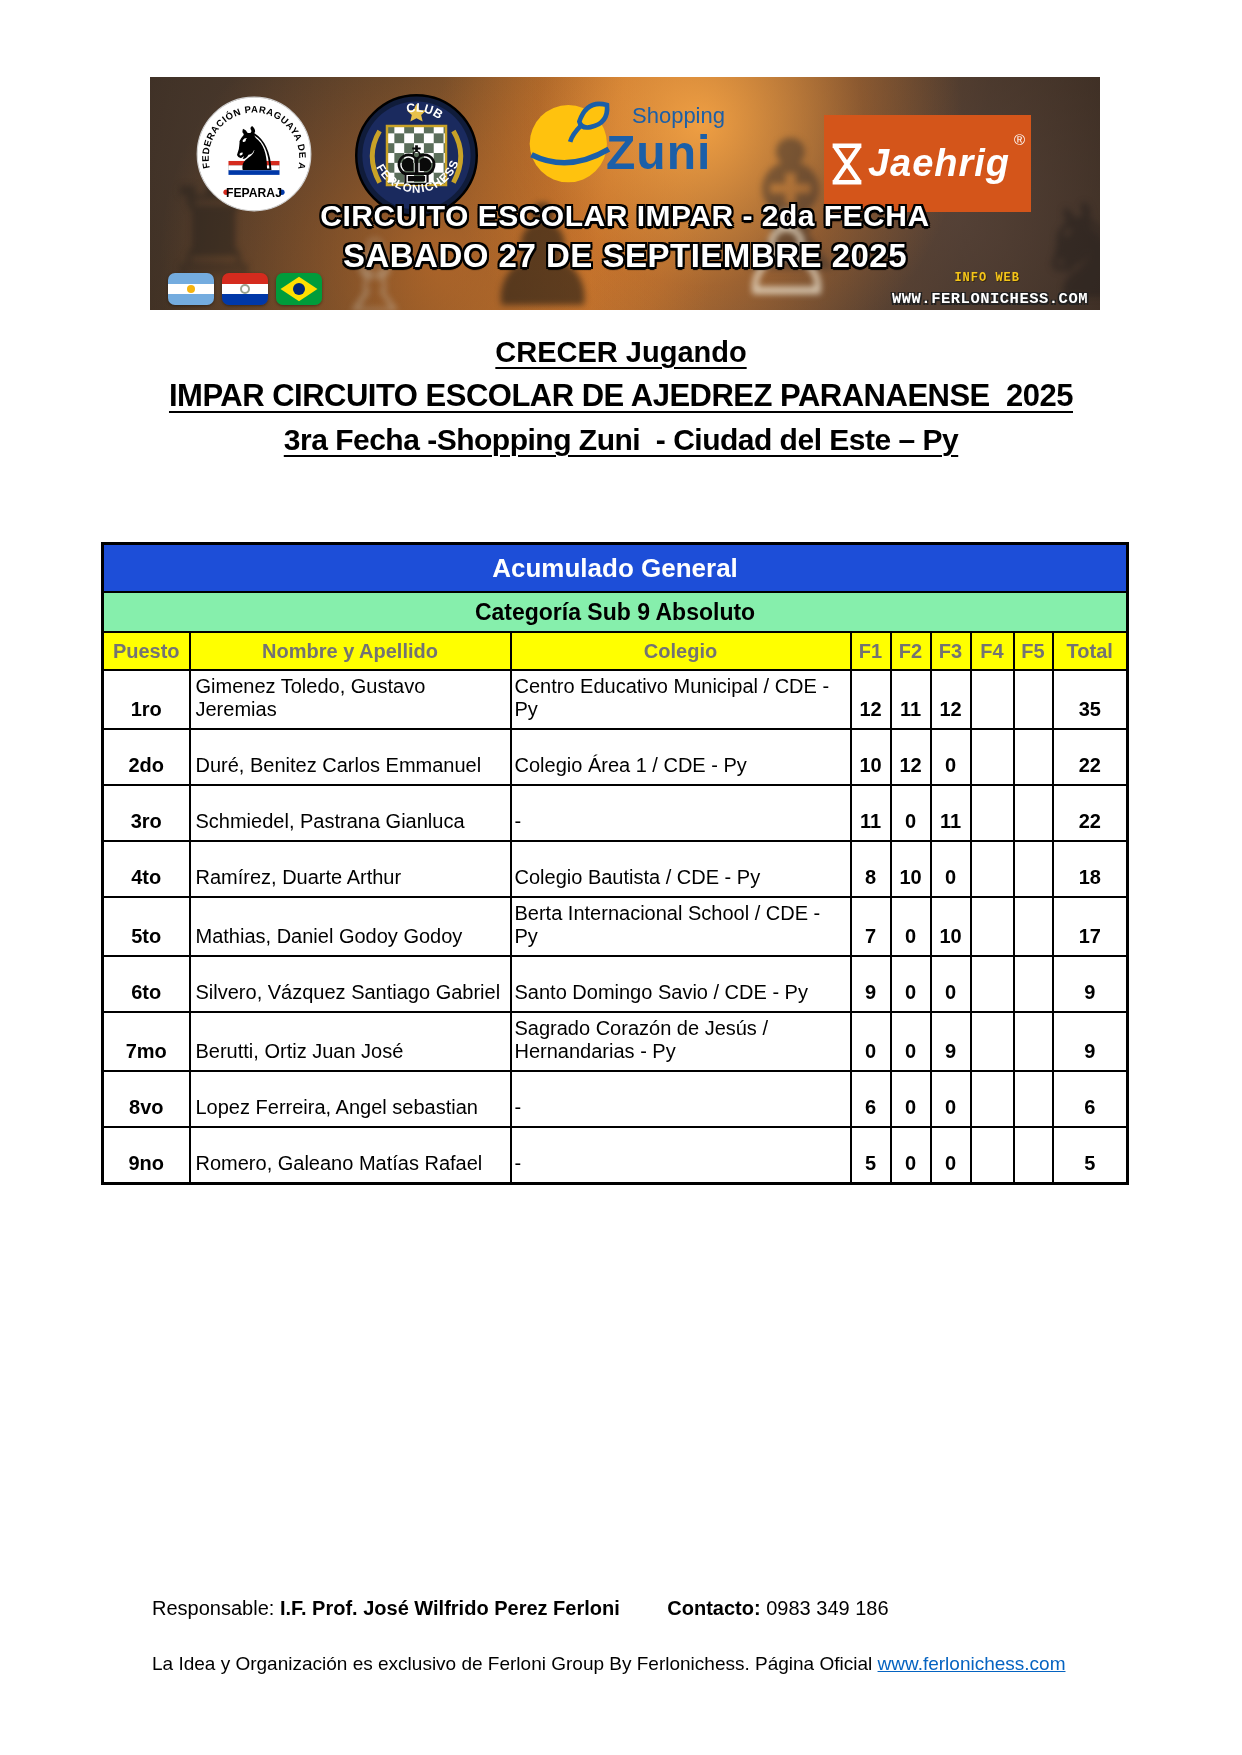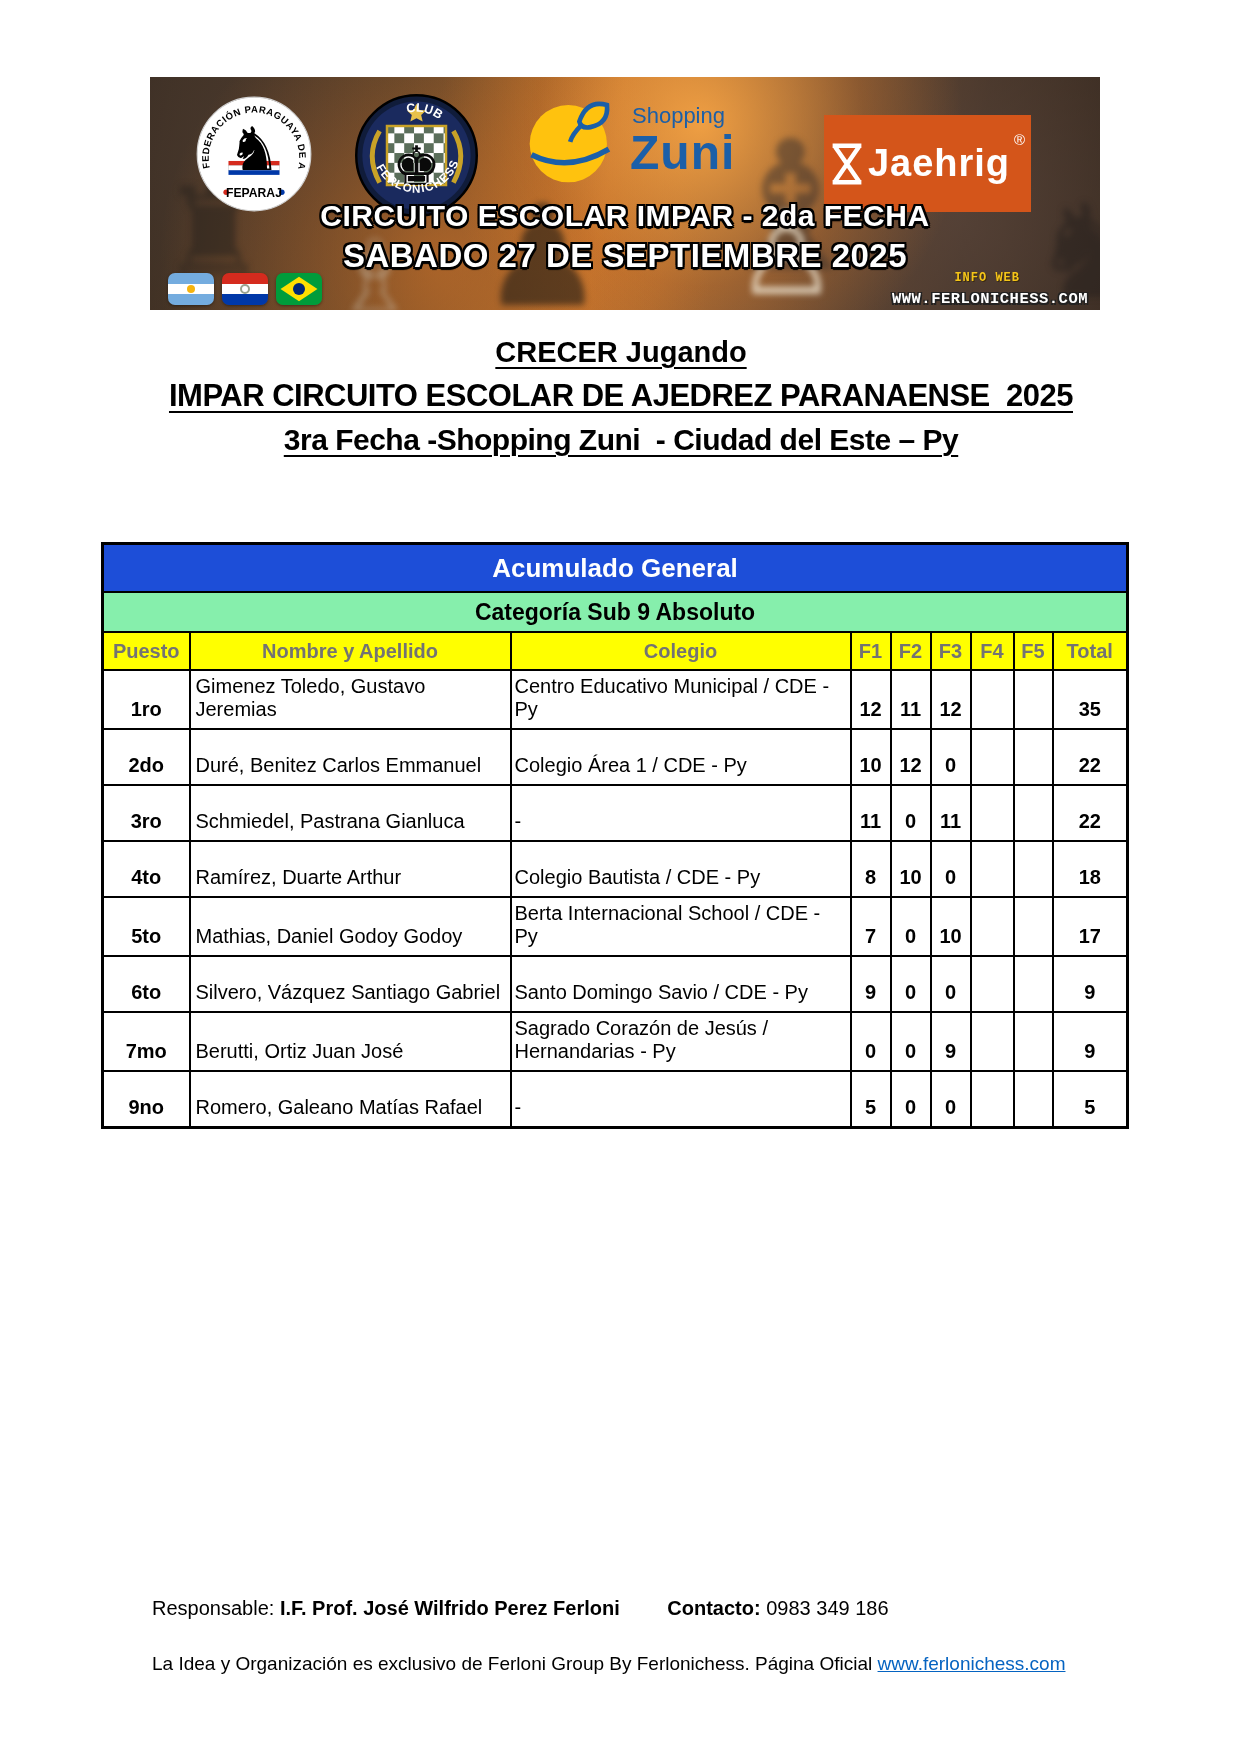--- a/index.html
+++ b/index.html
@@ -20,21 +20,21 @@
     letter-spacing:.5px;
     text-shadow:-2px -2px 0 #000,2px -2px 0 #000,-2px 2px 0 #000,2px 2px 0 #000,
                 -2px 0 0 #000,2px 0 0 #000,0 -2px 0 #000,0 3px 1px #000;}
   .line1{top:122px;font-size:30px;}
   .line2{top:160px;font-size:33px;}
   .zuni-text{position:absolute;color:#1b5fa8;line-height:1;}
   .zuni-shopping{font-size:22px;font-weight:500;}
   .zuni-zuni{font-size:48px;font-weight:800;letter-spacing:1px;}
   .jaehrig{position:absolute;left:674px;top:38px;width:207px;height:97px;background:#d4551a;
     display:flex;align-items:center;justify-content:center;gap:4px;}
-  .jaehrig-text{color:#fff;font-weight:800;font-size:38px;letter-spacing:1px;}
+  .jaehrig-text{color:#fff;font-style:italic;font-weight:800;font-size:38px;letter-spacing:1px;}
   .jaehrig-reg{color:#fff;font-size:15px;align-self:flex-start;margin-top:16px;}
   .flags{position:absolute;left:18px;top:196px;display:flex;gap:8px;}
   .flag{width:46px;height:32px;border-radius:7px;overflow:hidden;position:relative;box-shadow:0 1px 3px rgba(0,0,0,.4);}
   .flag .stripe{position:absolute;left:0;width:100%;height:34%;}
   .infoweb{position:absolute;right:80px;top:194px;color:#f5c518;font-family:"Liberation Mono",monospace;
     font-weight:700;font-size:12px;letter-spacing:1px;text-shadow:1px 1px 0 #3a2a10;}
   .website{position:absolute;right:12px;top:213px;color:#fff;font-family:"Liberation Mono",monospace;
     font-weight:700;font-size:15.5px;letter-spacing:.5px;
     text-shadow:-1.5px -1.5px 0 #222,1.5px -1.5px 0 #222,-1.5px 1.5px 0 #222,1.5px 1.5px 0 #222;}
 
@@ -128,21 +128,21 @@
       </text>
     </svg>
 
     <svg class="abs" style="left:376px;top:17px" width="92" height="92" viewBox="0 0 100 100">
       <circle cx="46" cy="54" r="42" fill="#ffc20e"></circle>
       <path d="M6 66 Q46 86 90 60" stroke="#1b5fa8" stroke-width="6" fill="none"></path>
       <path d="M58 30 Q66 6 88 12 Q90 32 70 36 Q60 38 58 30z" fill="#ffc20e" stroke="#1b5fa8" stroke-width="5"></path>
       <path d="M60 34 Q50 44 48 52" stroke="#1b5fa8" stroke-width="5" fill="none"></path>
     </svg>
     <div class="zuni-text zuni-shopping" style="left:482px;top:28px">Shopping</div>
-    <div class="zuni-text zuni-zuni" style="left:480px;top:52px">Zuni</div>
+    <div class="zuni-text zuni-zuni" style="left:456px;top:52px">Zuni</div>
 
     <div class="jaehrig">
       <svg width="34" height="46" viewBox="0 0 26 34">
         <path d="M2 3 H24 M2 31 H24 M4 4 L22 30 M22 4 L4 30" stroke="#fff" stroke-width="3.4" fill="none"></path>
       </svg>
       <span class="jaehrig-text">Jaehrig</span>
       <span class="jaehrig-reg">®</span>
     </div>
 
     <div class="banner-line line1">CIRCUITO ESCOLAR IMPAR - 2da FECHA</div>
@@ -281,20 +281,31 @@
       <td class="c-nombre">Berutti, Ortiz Juan José</td>
       <td class="c-colegio">Sagrado Corazón de Jesús / Hernandarias - Py</td>
       <td class="c-num">0</td>
       <td class="c-num">0</td>
       <td class="c-num">9</td>
       <td class="c-num"></td>
       <td class="c-num"></td>
       <td class="c-num">9</td>
     </tr>
         <tr>
+      <td class="c-puesto">8vo</td>
+      <td class="c-nombre">Lopez Ferreira, Angel sebastian</td>
+      <td class="c-colegio">-</td>
+      <td class="c-num">6</td>
+      <td class="c-num">0</td>
+      <td class="c-num">0</td>
+      <td class="c-num"></td>
+      <td class="c-num"></td>
+      <td class="c-num">6</td>
+    </tr>
+        <tr>
       <td class="c-puesto">9no</td>
       <td class="c-nombre">Romero, Galeano Matías Rafael</td>
       <td class="c-colegio">-</td>
       <td class="c-num">5</td>
       <td class="c-num">0</td>
       <td class="c-num">0</td>
       <td class="c-num"></td>
       <td class="c-num"></td>
       <td class="c-num">5</td>
     </tr>

